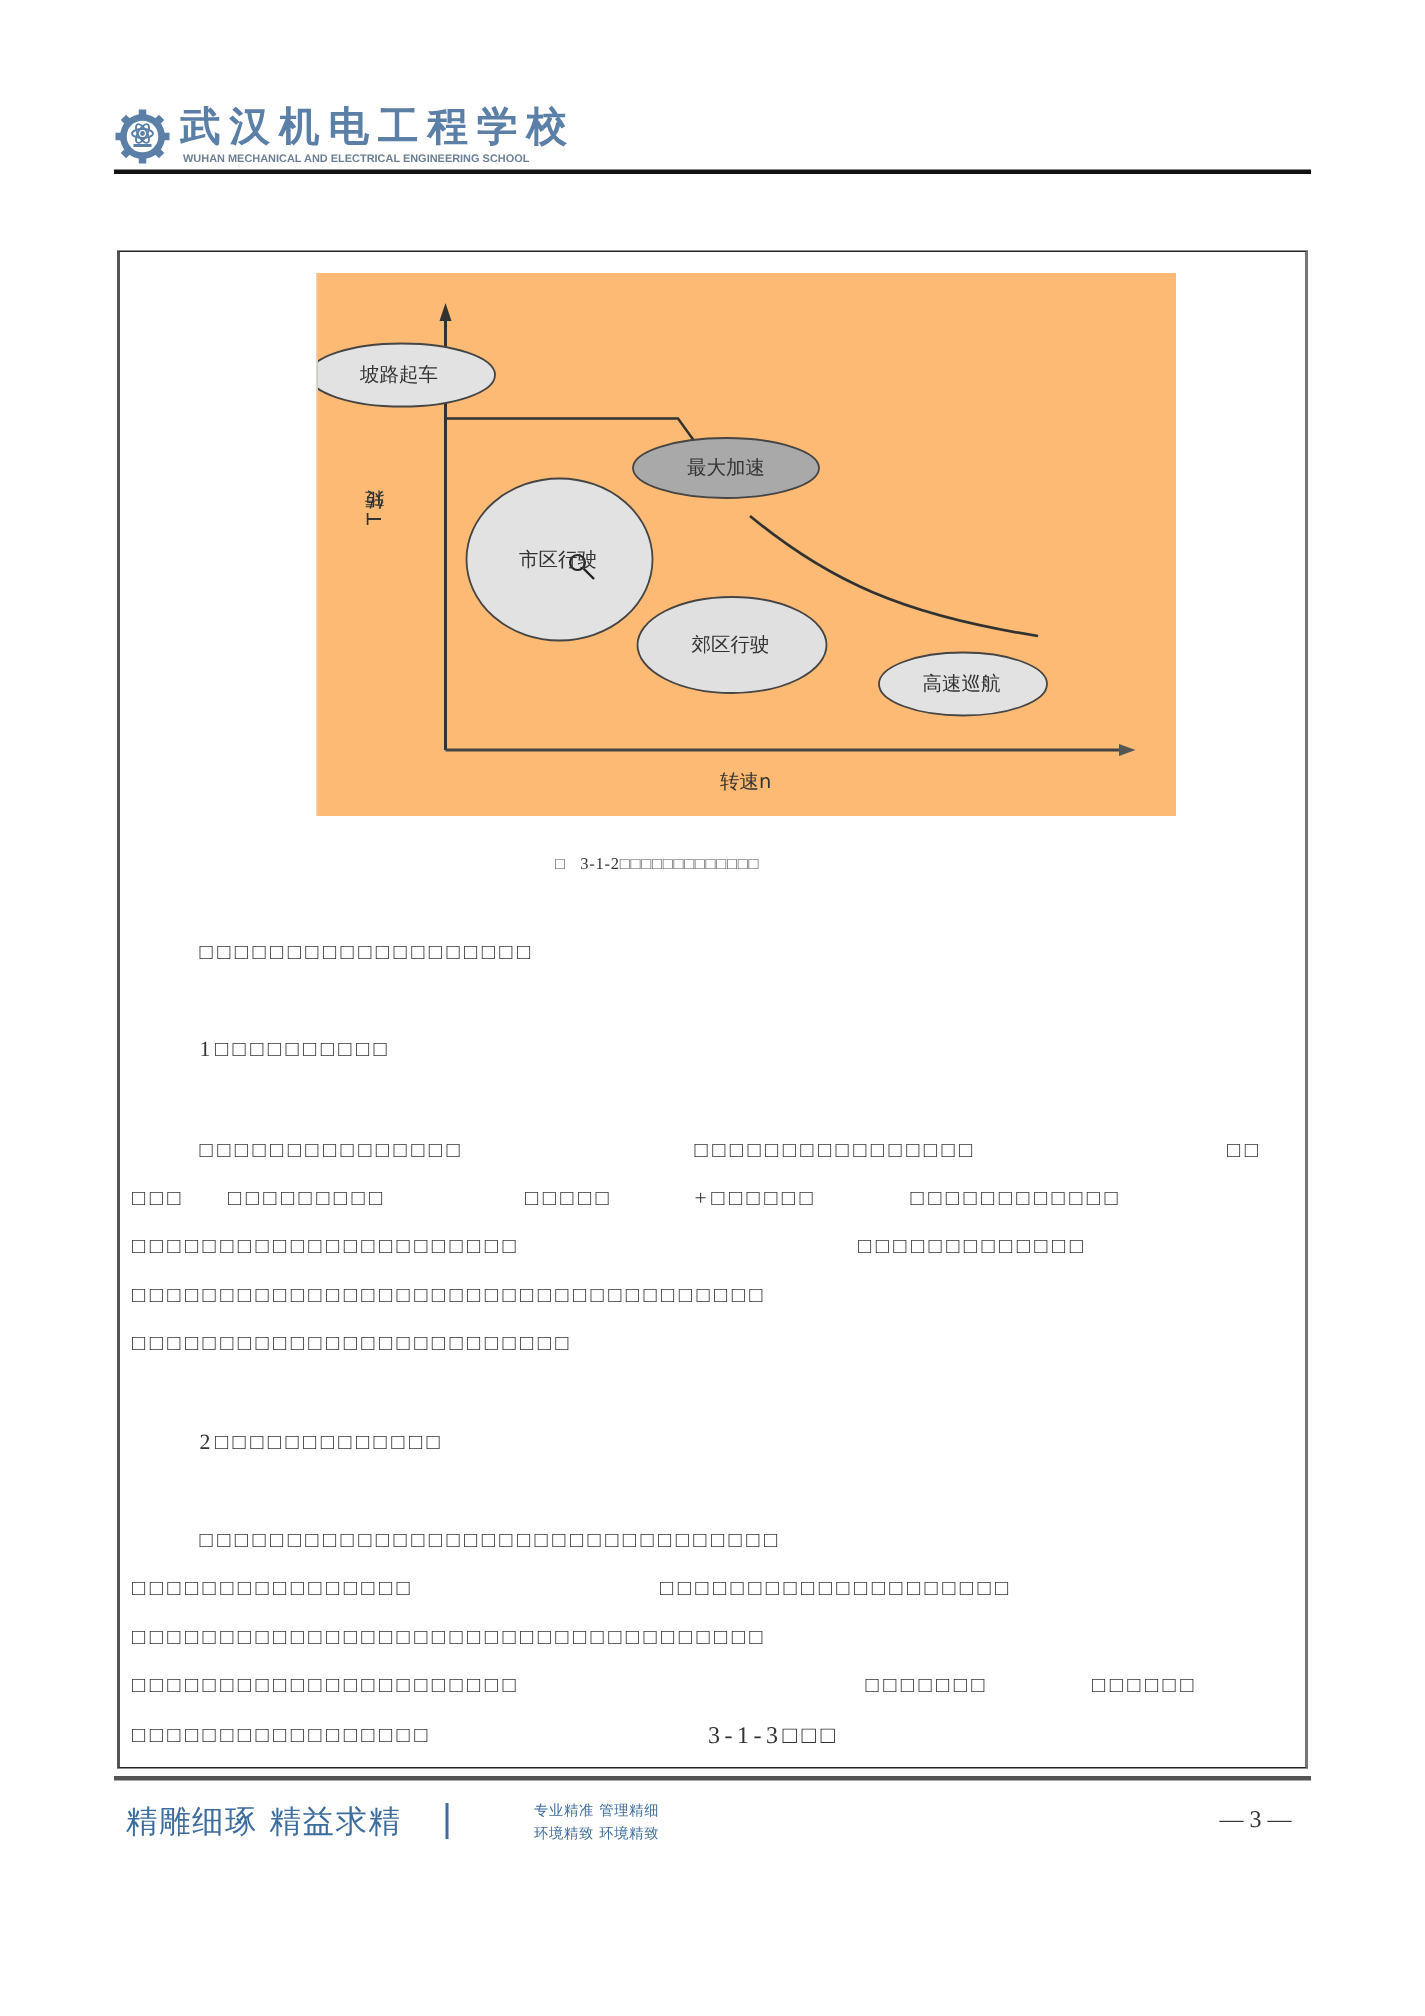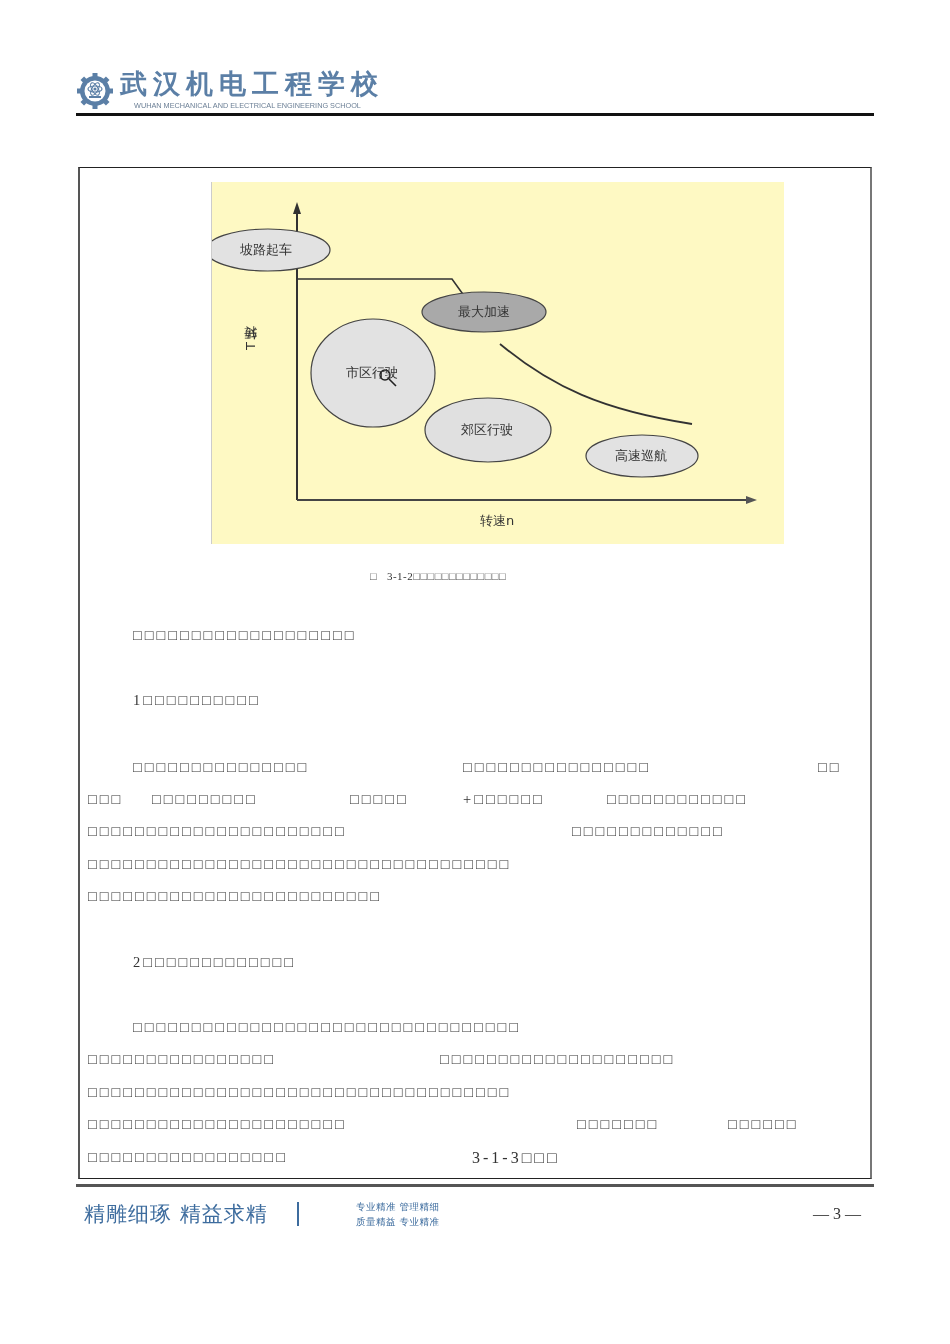--- a/index.html
+++ b/index.html
@@ -1,26 +1,26 @@
 <!DOCTYPE html>
 <html><head>
 <meta charset="utf-8">
 <style>
   html, body { margin:0; padding:0; background:#ffffff; }
   body { width:950px; height:1344px; position:relative; overflow:hidden; font-family:"Liberation Serif", serif; color:#222; }
   .abs { position:absolute; }
   
   .logo-gear { left:76px; top:72px; width:38px; height:38px; }
   .school-cn { left:120px; top:66px; font-family:"DejaVu Sans", sans-serif; font-size:27px; letter-spacing:6px; color:#5b7fa6; font-weight:bold; white-space:nowrap;text-align:center; }
-  .school-en { left:122px; top:101px; font-family:"Liberation Sans", sans-serif; font-size:7.3px; color:#6b7f95; font-weight:normal; white-space:nowrap;margin-left:12px; }
+  .school-en { left:122px; top:101px; font-family:"Liberation Sans", sans-serif; font-size:7.3px; color:#6b7f95; font-weight:bold; white-space:nowrap; }
   .header-rule { left:76px; top:113px; width:798px; height:3px; background:#111; }
   
   .frame { left:78px; top:167px; width:794px; height:1012px; border:1.5px solid #222; border-left:2px solid #555; border-right:2px solid #777; box-sizing:border-box; }
   
-  .figure { left:211px; top:182px; width:572px; height:362px; background:#fef9c3; border-left:1px solid #ccc; overflow:hidden; }
+  .figure { left:211px; top:182px; width:572px; height:362px; background:#fdba74; border-left:1px solid #ccc; overflow:hidden; }
   .fig-caption { left:370px; top:570px; font-size:11px; color:#333; white-space:nowrap; letter-spacing:0.5px; }
   .line { font-size:14.5px; white-space:nowrap; color:#333; letter-spacing:3px; }
   .box { color:#555; }
   
   .footer-rule { left:76px; top:1184px; width:798px; height:3px; background:#555; }
   .motto-main { left:84px; top:1200px; font-family:"DejaVu Sans", sans-serif; font-size:21px; color:#3d6c9e; white-space:nowrap; letter-spacing:1px; }
   .motto-bar { left:297px; top:1202px; width:2px; height:24px; background:#3d6c9e; }
   .motto-sub { left:308px; font-family:"DejaVu Sans", sans-serif; font-size:9.5px; color:#3d6c9e; white-space:nowrap; letter-spacing:0.5px;margin-left:48px; }
   .page-no { left:813px; top:1205px; font-size:16px; color:#333; white-space:nowrap; }
 </style>
@@ -126,14 +126,14 @@
 <div class="abs line" style="left:88px;top:1116px;">□□□□□□□□□□□□□□□□□□□□□□</div>
 <div class="abs line" style="left:577px;top:1116px;">□□□□□□□</div>
 <div class="abs line" style="left:728px;top:1116px;">□□□□□□</div>
 <div class="abs line" style="left:88px;top:1149px;">□□□□□□□□□□□□□□□□□</div>
 <div class="abs line" style="left:472px;top:1149px;font-size:16px;">3-1-3□□□</div>
 
 <div class="abs footer-rule"></div>
 <div class="abs motto-main">精雕细琢  精益求精</div>
 <div class="abs motto-bar"></div>
 <div class="abs motto-sub" style="top:1201px;">专业精准  管理精细</div>
-<div class="abs motto-sub" style="top:1216px;">质量精益  专业精准</div>
+<div class="abs motto-sub" style="top:1216px;">环境精致  环境精致</div>
 <div class="abs page-no">— 3 —</div>
 
 </body></html>

